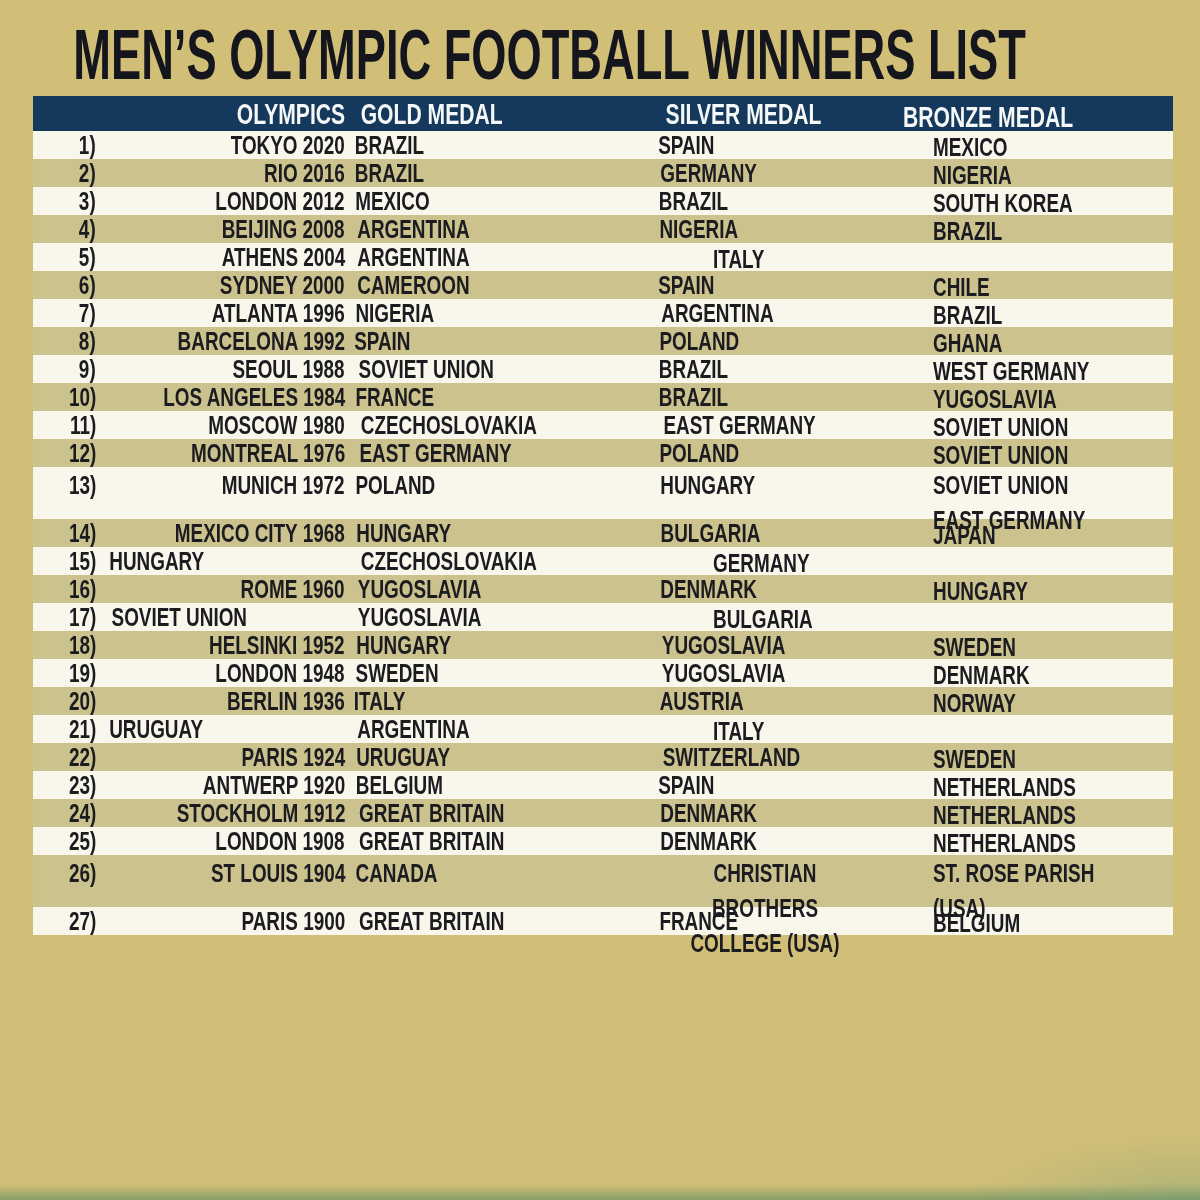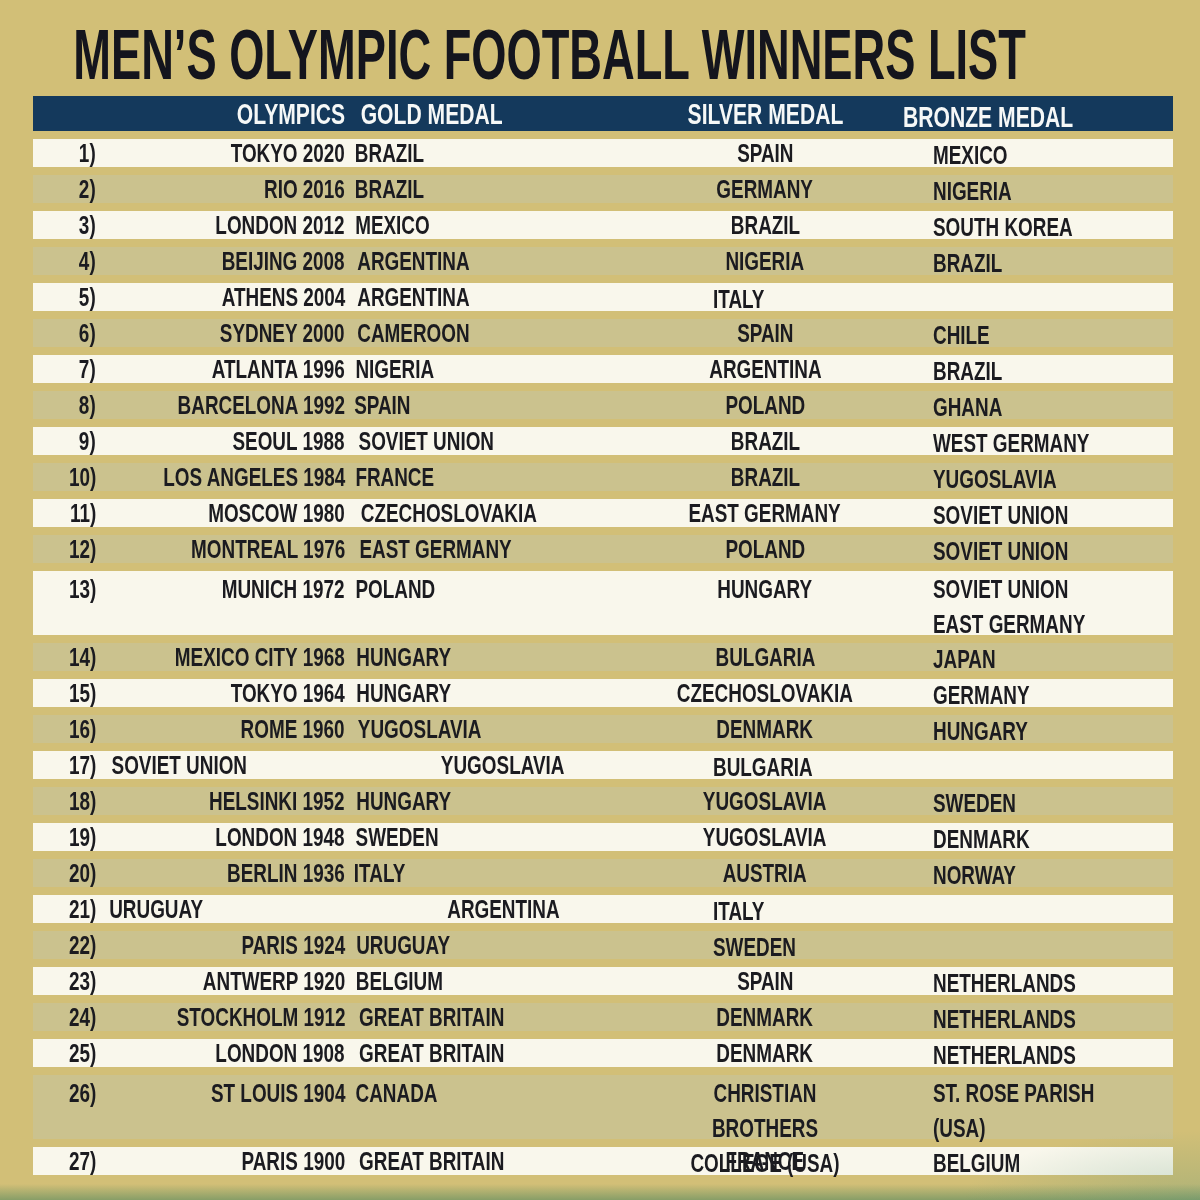--- a/index.html
+++ b/index.html
@@ -19,32 +19,32 @@
     font-size:58px; font-weight:700; color:#14151d;
     white-space:nowrap; letter-spacing:0px;
     transform:scale(0.78,1.22); transform-origin:center center;
   }
 
   
   .table { position:absolute; left:33px; top:96px; width:1140px; }
   .row {
     display:grid;
     grid-template-columns:71px 247px 304px 220px 298px;
-    height:28px; margin-bottom:8px;
+    height:28px; margin-bottom:0;
   }
   .row.header { height:35px; background:#14395c; }
   .row.white  { background:#f9f7ec; }
   .row.tan    { background:#cbc28e; }
-  .row.tall   { height:64px; }
+  .row.tall   { height:52px; }
 
   .cell { display:flex; align-items:center; min-width:0; }
   .c-num    { justify-content:flex-end; padding-right:8px; }
   .c-oly    { justify-content:flex-end; padding-right:6px; }
   .c-gold   { justify-content:flex-start; }
-  .c-silver { justify-content:center; }
+  .c-silver { }
   .c-bronze { justify-content:flex-start; padding-left:58px;align-items:flex-end; }
   .header .c-bronze { padding-left:28px; }
 
   .t {
     font-weight:700; font-size:21px; color:#1b1b20;
     line-height:1.15; white-space:pre-line;
     transform:scale(0.9,1.25);
   }
   .c-num .t, .c-oly .t { transform-origin:right center; text-align:right; }
   .c-gold .t, .c-silver .t { transform-origin:center center; text-align:center; }
@@ -330,23 +330,20 @@
             <span class="t">BULGARIA</span>
           </div>
     <div class="cell c-bronze">
             <span class="t">JAPAN</span>
           </div>
   </div>
         <div class="row white">
     <div class="cell c-num">
             <span class="t">15)</span>
           </div>
-    <div class="cell c-oly">
-            <span class="t">TOKYO 1964</span>
-          </div>
     <div class="cell c-gold">
             <span class="t">HUNGARY</span>
           </div>
     <div class="cell c-silver">
             <span class="t">CZECHOSLOVAKIA</span>
           </div>
     <div class="cell c-bronze">
             <span class="t">GERMANY</span>
           </div>
   </div>
@@ -448,20 +445,23 @@
   </div>
         <div class="row tan">
     <div class="cell c-num">
             <span class="t">22)</span>
           </div>
     <div class="cell c-oly">
             <span class="t">PARIS 1924</span>
           </div>
     <div class="cell c-gold">
             <span class="t">URUGUAY</span>
+          </div>
+    <div class="cell c-silver">
+            <span class="t">SWITZERLAND</span>
           </div>
     <div class="cell c-bronze">
             <span class="t">SWEDEN</span>
           </div>
   </div>
         <div class="row white">
     <div class="cell c-num">
             <span class="t">23)</span>
           </div>
     <div class="cell c-oly">

